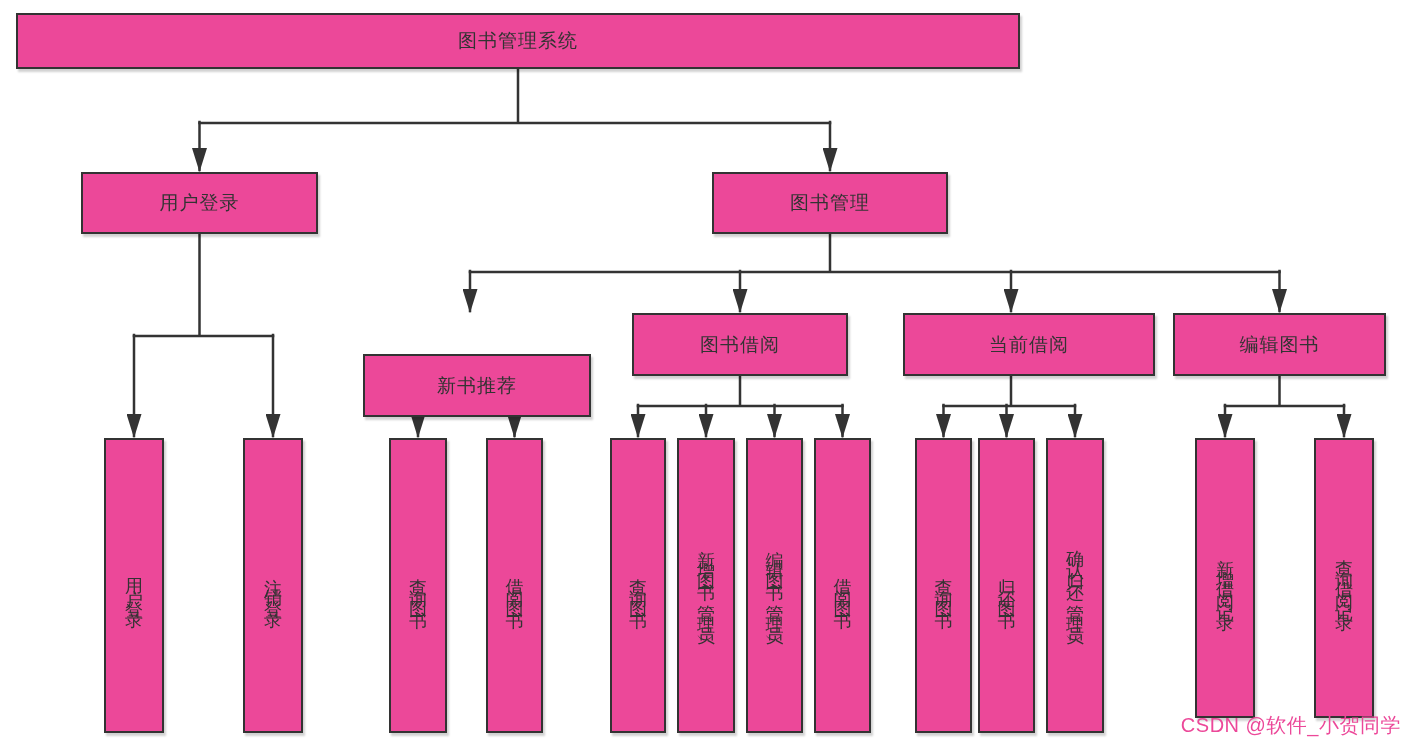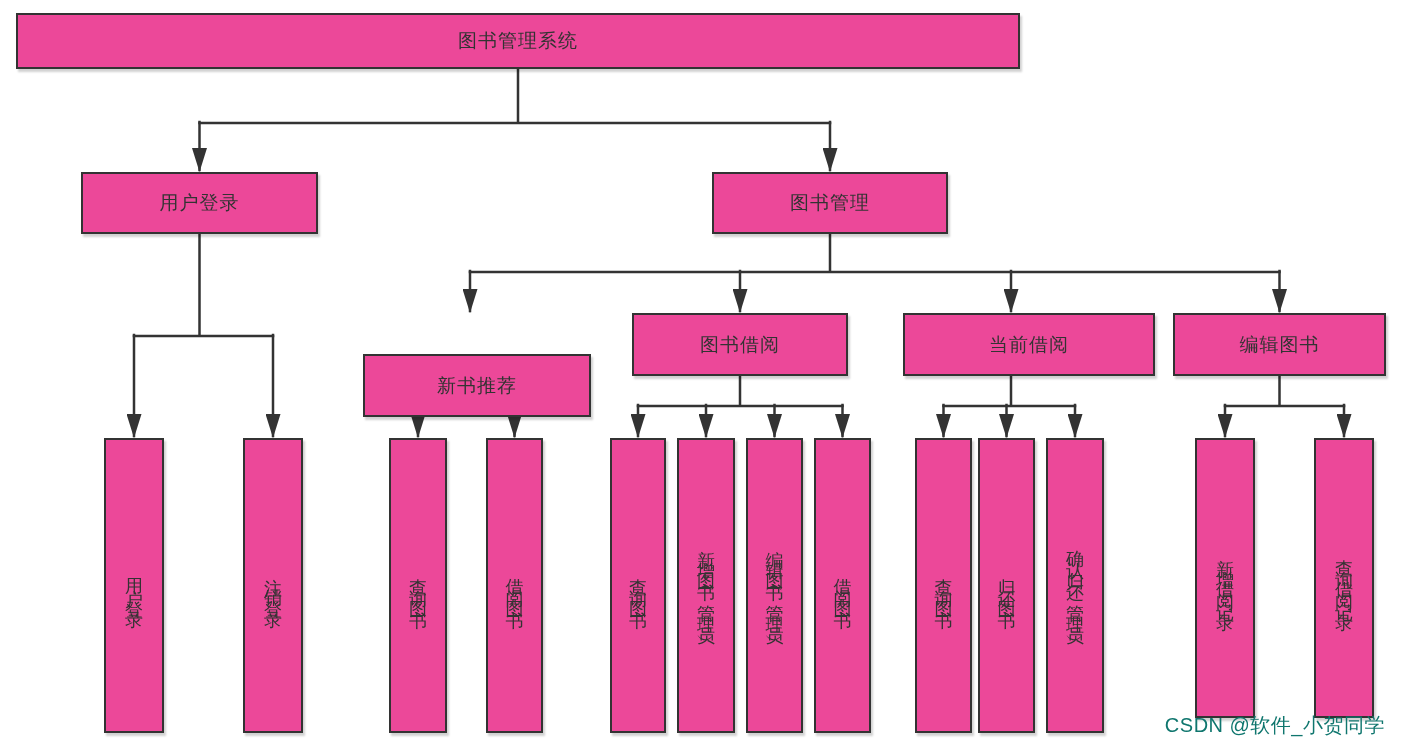--- a/index.html
+++ b/index.html
@@ -41,25 +41,25 @@
   }
   .node.vbox {
     writing-mode: vertical-rl;
     text-orientation: mixed;
     font-size: 18px;
     letter-spacing: 11px;
     line-height: 1;
   }
   .watermark {
     position: absolute;
-    right: 20px;
+    right: 4px;
     bottom: 8px;
     z-index: 3;
     font-size: 20px;
-    color: #0f766e;
+    color: #ec4899;
     letter-spacing: 0.5px;
     white-space: nowrap;
   }
 </style>
 </head>
 <body>
 
 <div class="canvas">
 
   <svg class="edge-layer" width="1405" height="747" viewBox="0 0 1405 747">

